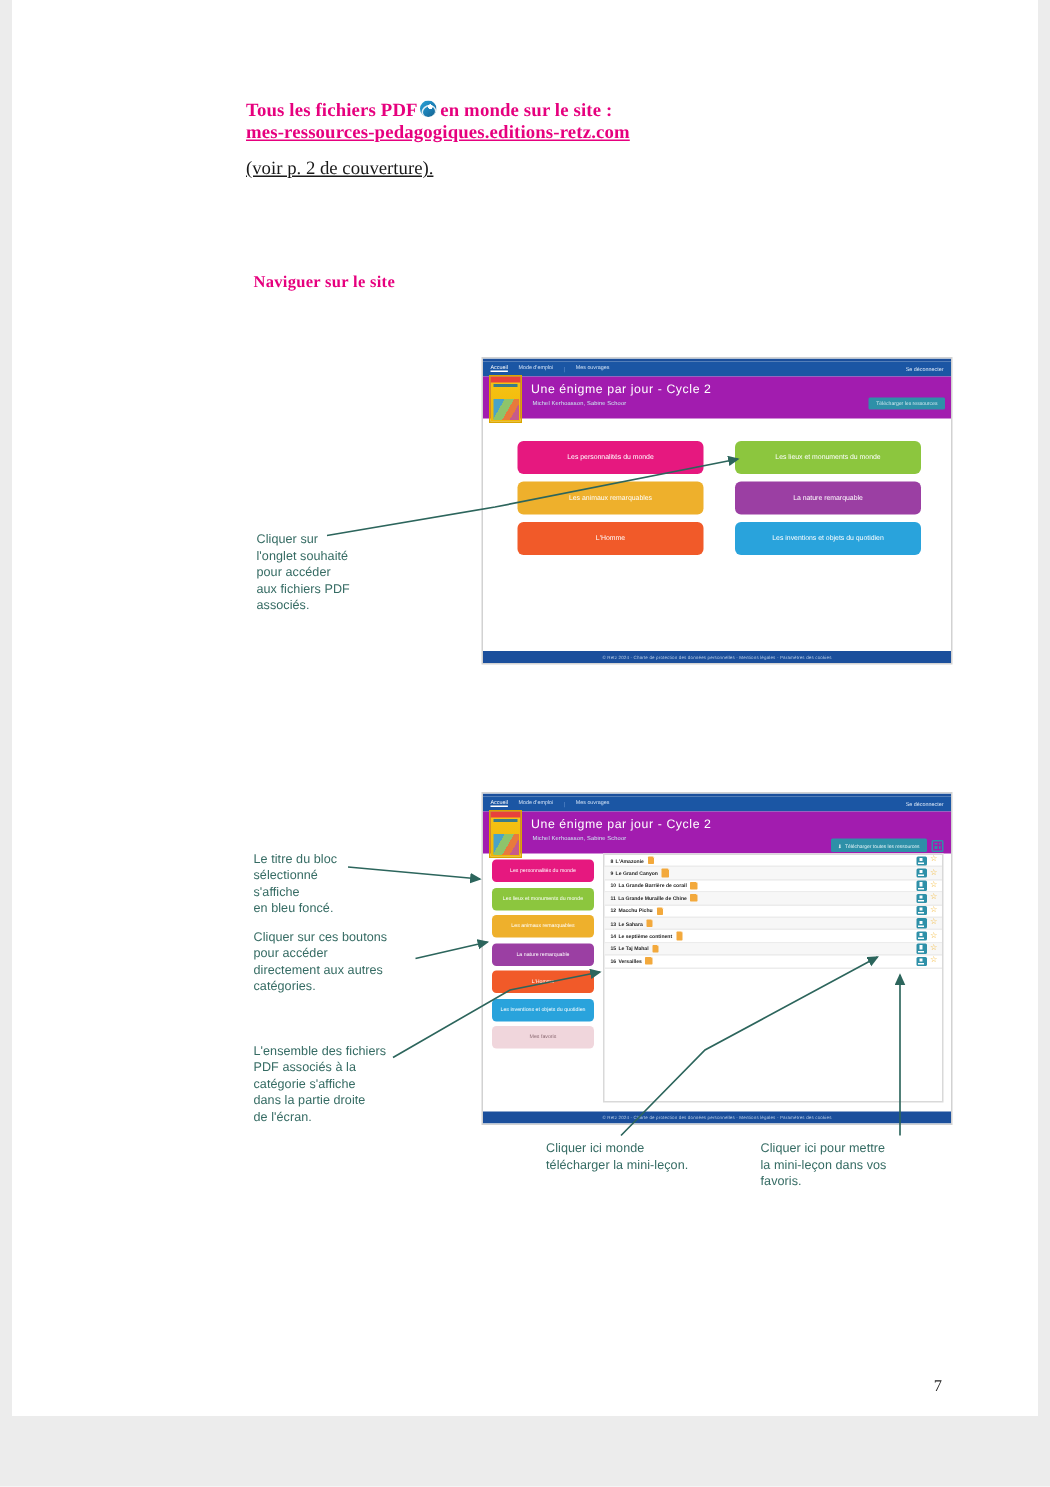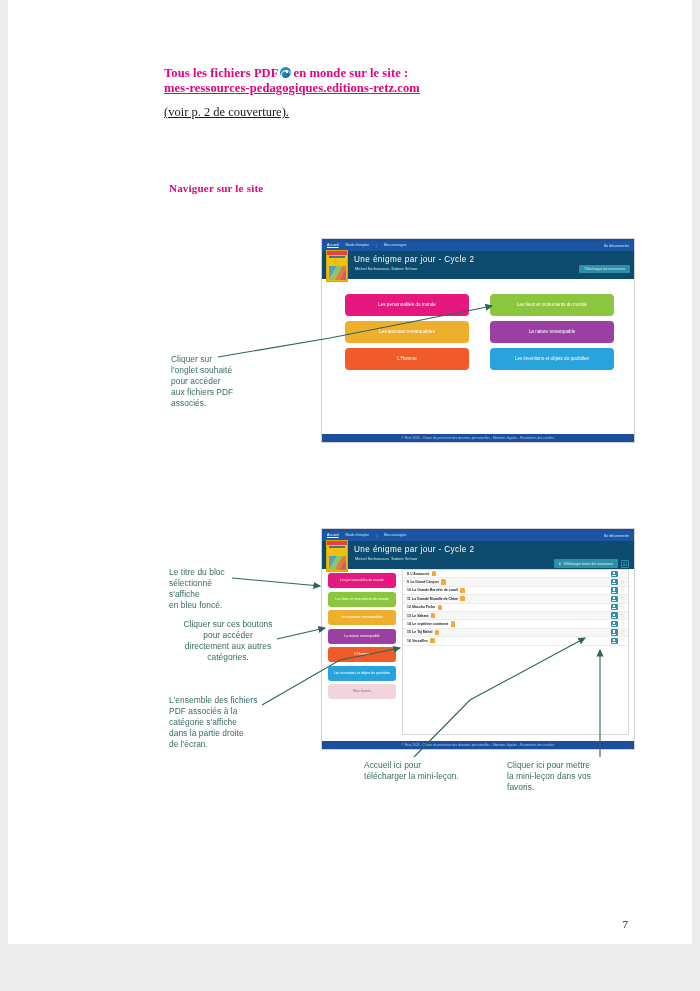--- a/index.html
+++ b/index.html
@@ -81,21 +81,21 @@
   }
   .navbar .nv {
     color:#cfe0f5; font-size:3.6px; white-space:nowrap; line-height:1;
   }
   .navbar .nv.active { color:#ffffff; text-decoration:underline; }
   .navbar .sep { color:#6f9ad4; font-size:3.6px; }
   .navbar .right { margin-left:auto; color:#dce8f8; font-size:3.6px; }
 
   .bookhead {
     position:absolute; left:0; right:0; top:12px; height:28px;
-    background:#0c4a6e;
+    background:#a21caf;
   }
   .book-cover {
     position:absolute; left:4px; top:-1px; width:22px; height:32px;
     background:linear-gradient(180deg,#f5c417 0%,#f2b705 100%);
     border:.5px solid #d9a500;
     overflow:hidden;
   }
   .book-cover .bc-top { position:absolute; left:0; right:0; top:0; height:4px; background:#e8413c; }
   .book-cover .bc-txt { position:absolute; left:2px; top:5px; right:2px; height:5px;
     background:linear-gradient(180deg,#1a6f9e 0 45%, transparent 45%); opacity:.85; }
@@ -203,32 +203,32 @@
 l'onglet souhaité
 pour accéder
 aux fichiers PDF
 associés.</div>
 
   <div class="note" style="left:161px; top:567px; width:110px; white-space:pre-line;">Le titre du bloc
 sélectionné
 s'affiche
 en bleu foncé.</div>
 
-  <div class="note" style="left:161px; top:619px; width:118px; white-space:pre-line;text-align:center;">Cliquer sur ces boutons
+  <div class="note" style="left:161px; top:619px; width:118px; white-space:pre-line;">Cliquer sur ces boutons
 pour accéder
 directement aux autres
 catégories.</div>
 
   <div class="note" style="left:161px; top:695px; width:118px; white-space:pre-line;">L'ensemble des fichiers
 PDF associés à la
 catégorie s'affiche
 dans la partie droite
 de l'écran.</div>
 
-  <div class="note" style="left:356px; top:760px; width:120px; white-space:pre-line;">Accueil ici pour
+  <div class="note" style="left:356px; top:760px; width:120px; white-space:pre-line;">Cliquer ici monde
 télécharger la mini-leçon.</div>
 
   <div class="note" style="left:499px; top:760px; width:115px; white-space:pre-line;">Cliquer ici pour mettre
 la mini-leçon dans vos
 favoris.</div>
 
   <div class="shot" style="left:313px; top:238px; width:314px; height:205px;">
 
     <div class="shot-top-strip"></div>
 

